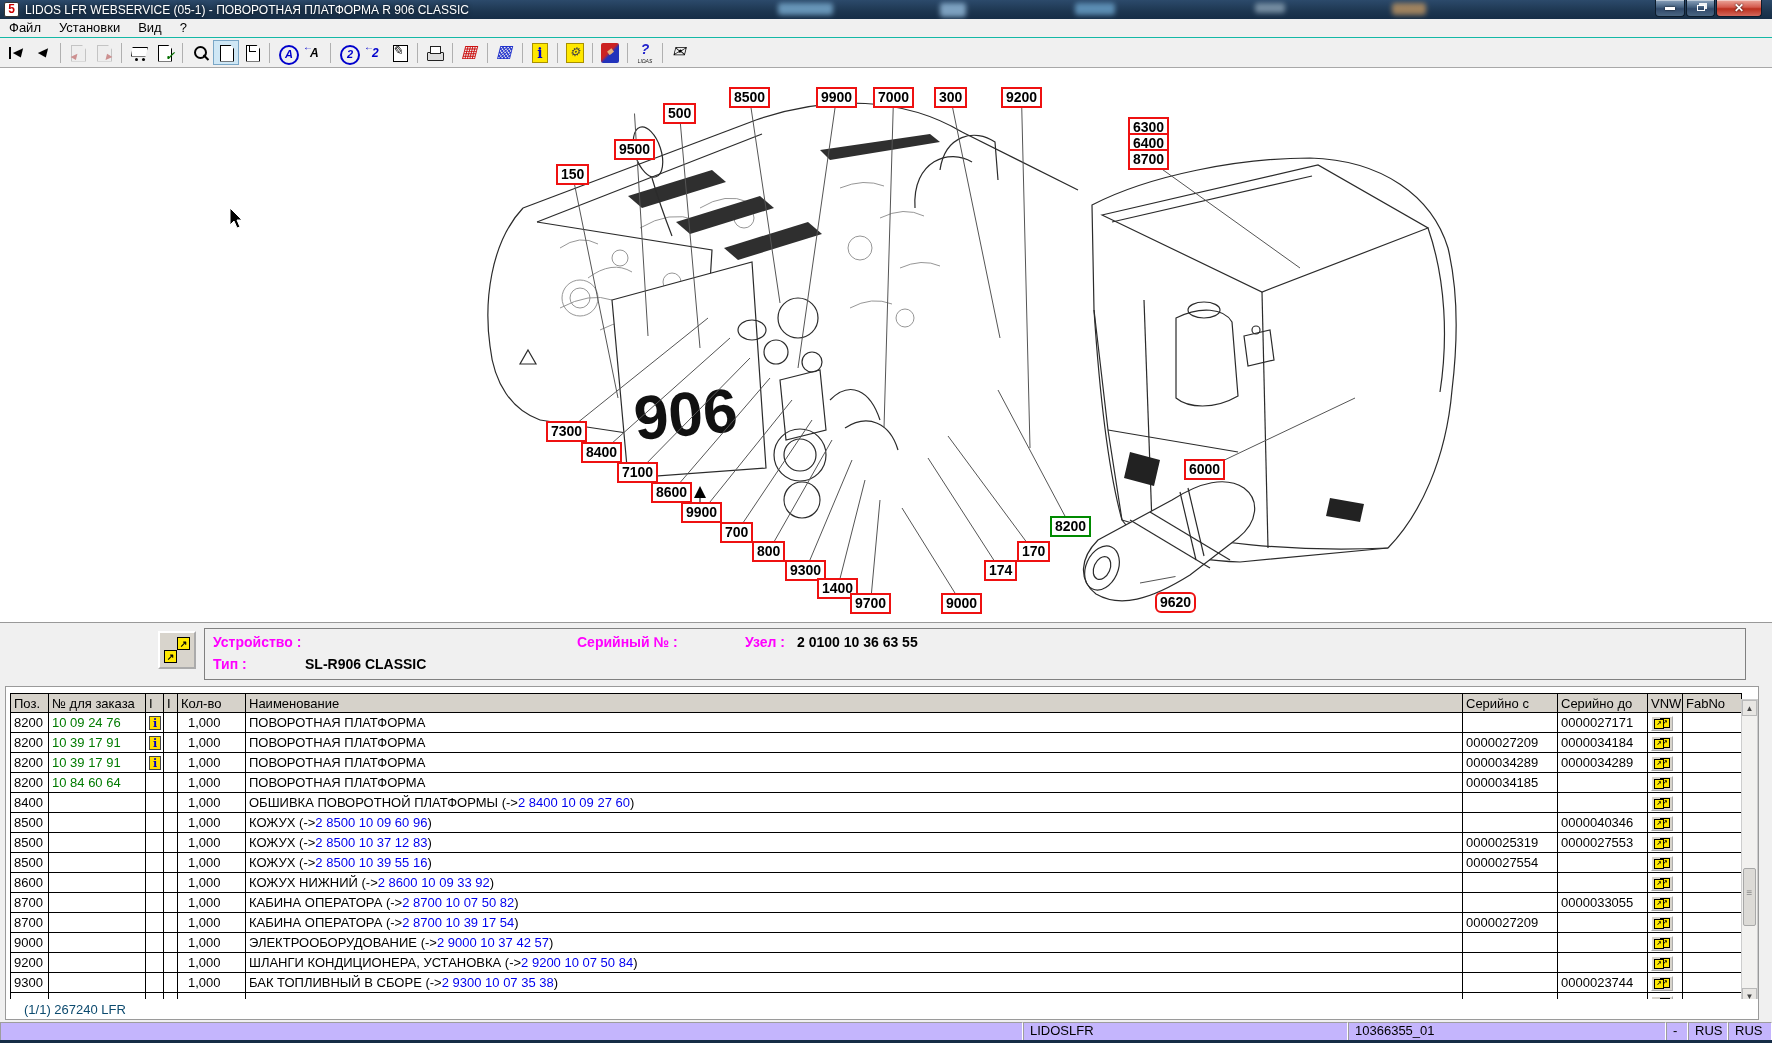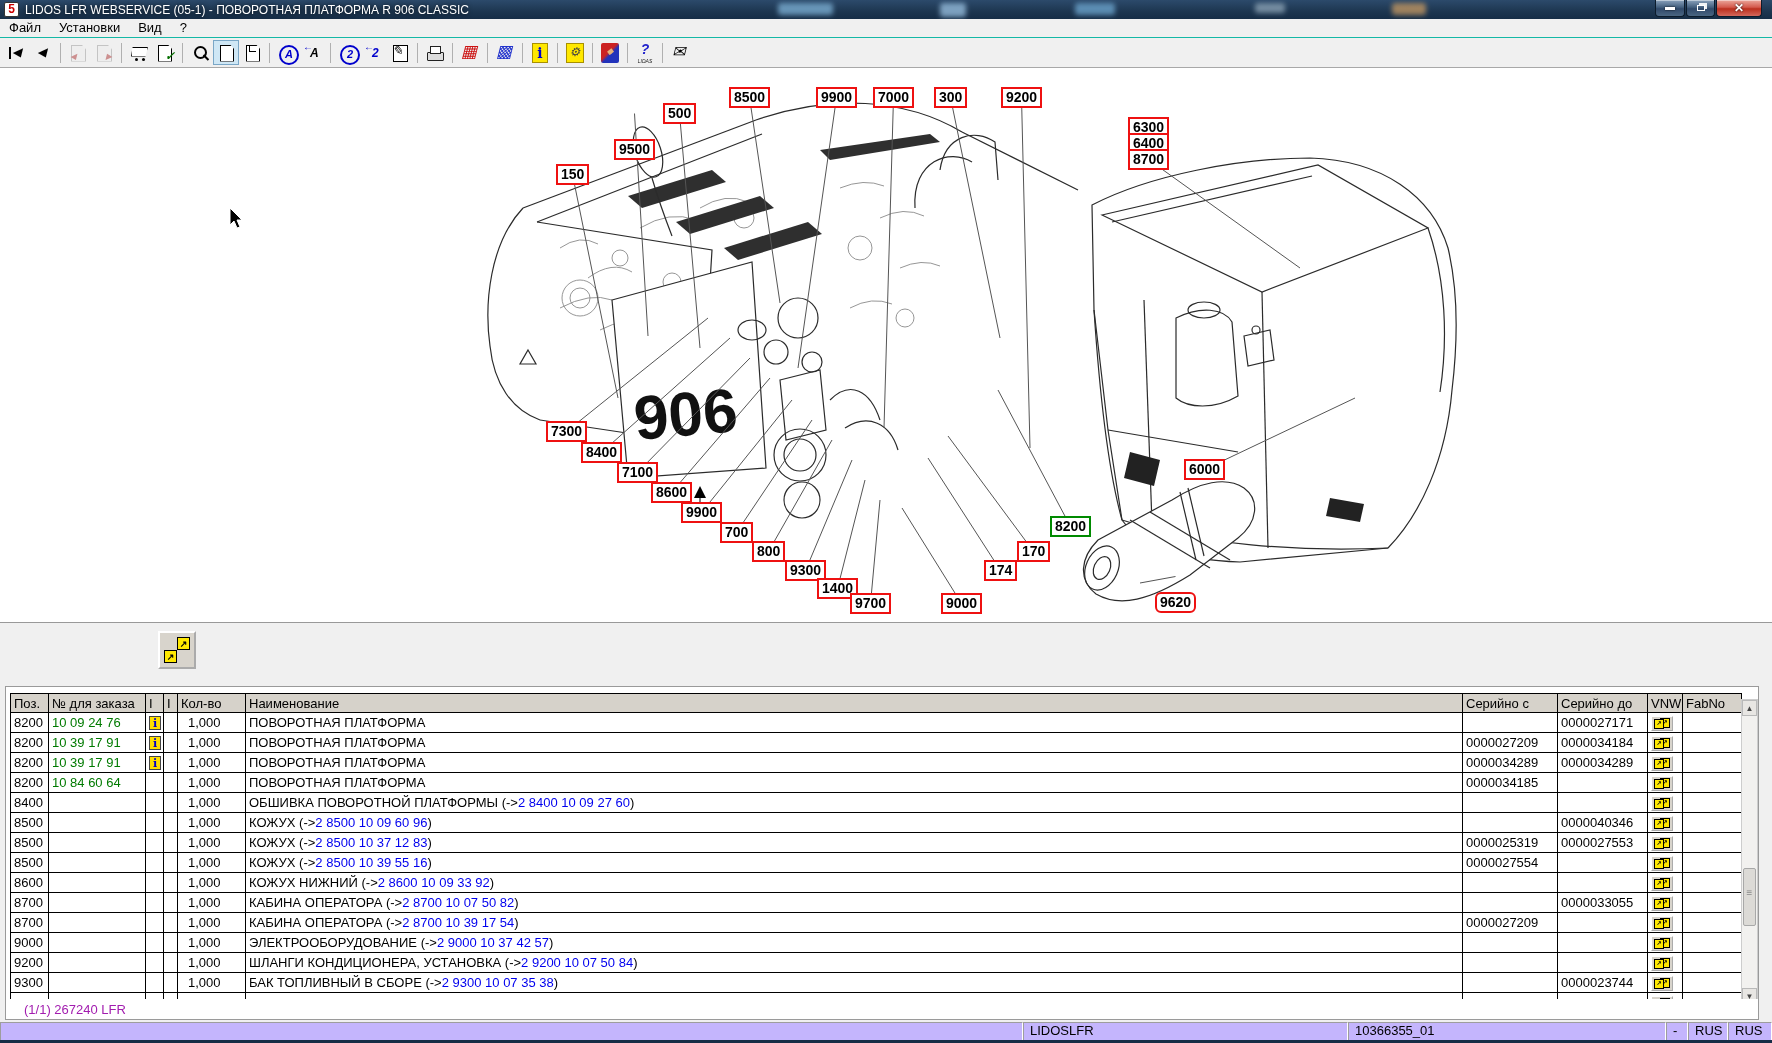--- a/index.html
+++ b/index.html
@@ -119,21 +119,21 @@
   .vnw-ico::before { right:2px; top:1px; } .vnw-ico::after { left:2px; bottom:1px; }
 
   
   .vscroll { position:absolute; right:0; top:6px; width:17px; height:306px; background:#f2f1ef; border:1px solid #cdcdcd; }
   .sb-btn { position:absolute; left:0; width:15px; height:16px; background:#e8e6e3; border:1px solid #b9b9b9;
     text-align:center; font-size:8px; line-height:15px; color:#444; }
   .sb-up { top:0; } .sb-down { bottom:0; }
   .sb-thumb { position:absolute; left:1px; top:168px; width:13px; height:58px; background:#dcdad6; border:1px solid #a8a8a8; border-radius:2px; }
   .sb-thumb::after { content:"≡"; position:absolute; left:0; right:0; top:18px; text-align:center; font-size:10px; color:#888; }
 
-  .pageinfo { position:absolute; left:18px; bottom:2px; font-size:13px; color:#a21caf; }
+  .pageinfo { position:absolute; left:18px; bottom:2px; font-size:13px; color:#0c4a6e; }
 
   
   .statusbar { position:absolute; left:0; top:1022px; width:1772px; height:25px; background:#c4b5fd; display:flex; font-size:13px; }
   .sseg { border:1px solid; border-color:#9d9d9d #fff #fff #9d9d9d; padding:0 6px; line-height:15px; white-space:nowrap; overflow:hidden; }
   .sseg:nth-child(1){ flex:1; } .sseg:nth-child(2){ width:325px; } .sseg:nth-child(3){ width:318px; }
   .sseg:nth-child(4){ width:22px; } .sseg:nth-child(5){ width:40px; } .sseg:nth-child(6){ width:44px; }
   .taskbar-sliver { position:absolute; left:0; top:1040px; width:1772px; height:3px; background:#162d46; }
 </style>
 </head>
 <body>
@@ -404,20 +404,28 @@
       </div>
   </div>
 
   <div class="infobar">
     <div class="link-btn">
       <span class="sq2">
           <span class="sq a">↗</span>
           <span class="sq b">↗</span>
         </span>
     </div>
+    <div class="info-panel">
+      <span class="ip-label" style="left:8px;top:5px;">Устройство :</span>
+      <span class="ip-label" style="left:8px;top:27px;">Тип :</span>
+      <span class="ip-value" style="left:100px;top:27px;">SL-R906 CLASSIC</span>
+      <span class="ip-label" style="left:372px;top:5px;">Серийный № :</span>
+      <span class="ip-label" style="left:540px;top:5px;">Узел :</span>
+      <span class="ip-value" style="left:592px;top:5px;">2 0100 10 36 63 55</span>
+    </div>
   </div>
 
   <div class="tablebox">
     <div class="gridwrap">
       <table id="parts">
         <colgroup>
           <col style="width:38px">
             <col style="width:97px">
             <col style="width:18px">
             <col style="width:14px">

